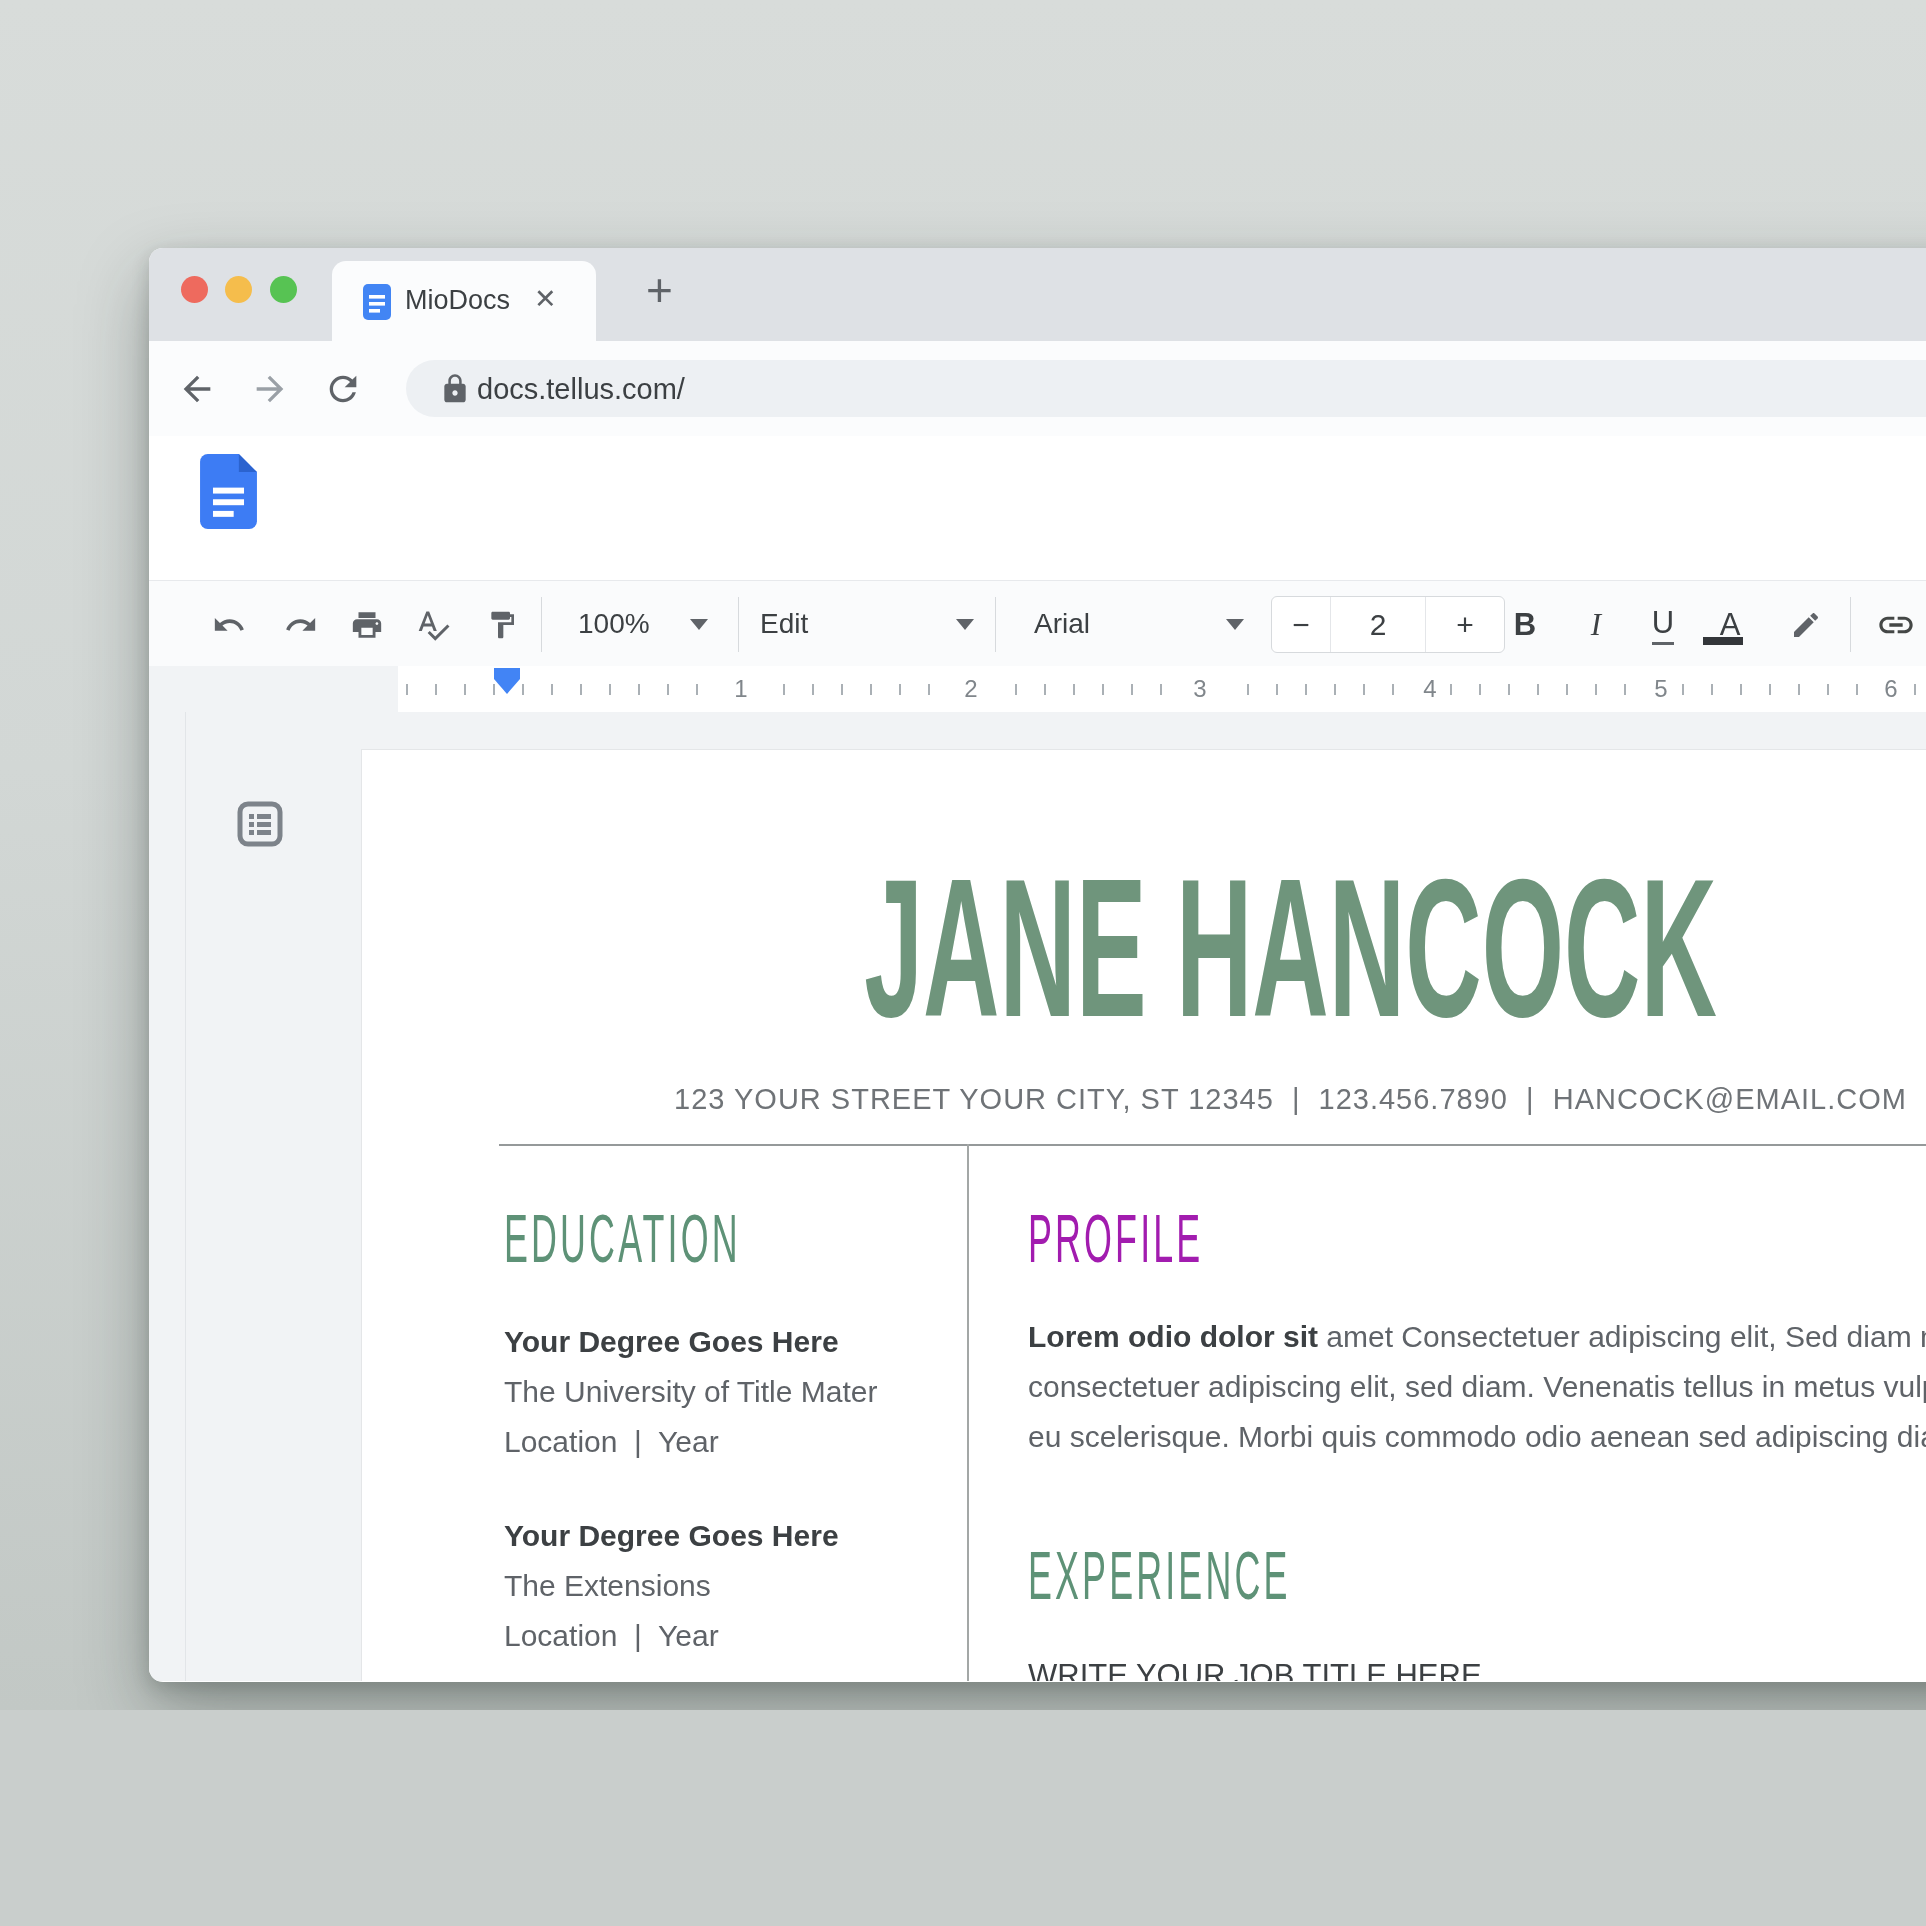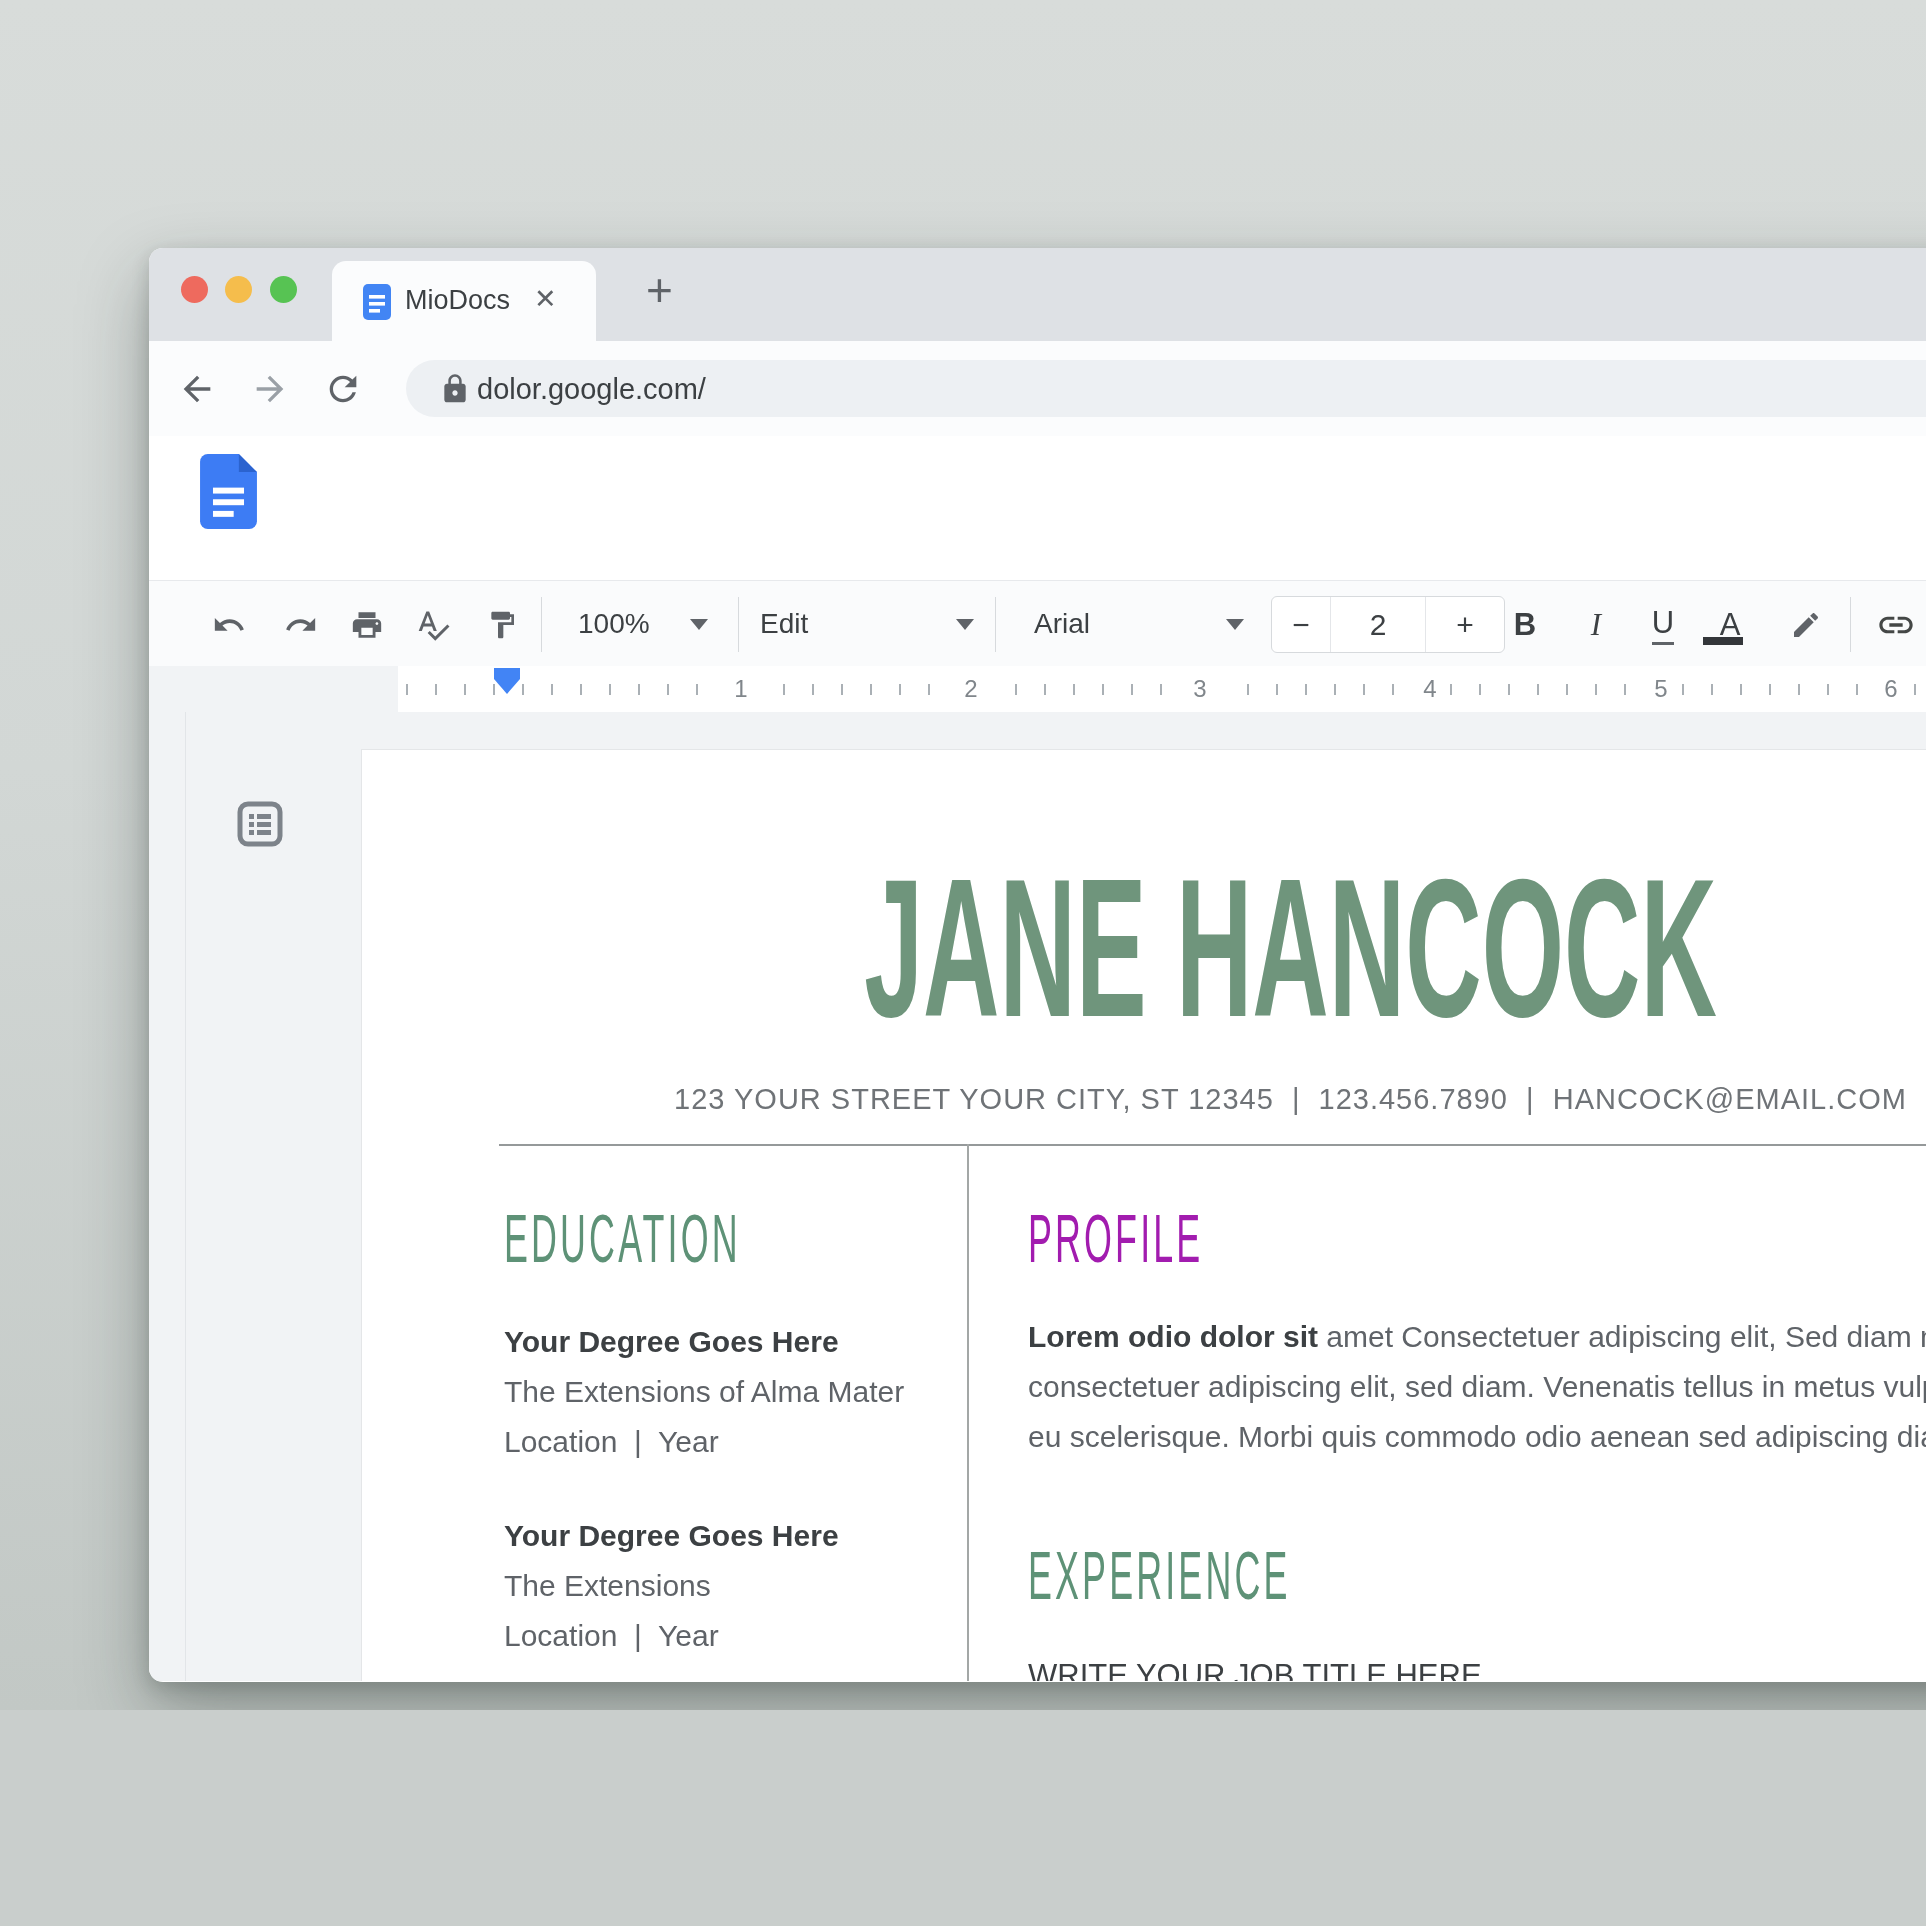--- a/index.html
+++ b/index.html
@@ -126,21 +126,21 @@
         <svg width="40" height="40" viewBox="0 0 24 24" fill="#5f6368">
             <path d="M17.65 6.35C16.2 4.9 14.21 4 12 4c-4.42 0-7.99 3.58-7.99 8s3.57 8 7.99 8c3.73 0 6.84-2.55 7.73-6h-2.08c-.82 2.33-3.04 4-5.65 4-3.31 0-6-2.69-6-6s2.69-6 6-6c1.66 0 3.14.69 4.22 1.78L13 11h7V4l-2.35 2.35z"></path>
           </svg>
       </div>
       <div class="pill">
         <div class="lock">
           <svg width="32" height="32" viewBox="0 0 24 24" fill="#5f6368">
               <path d="M18 8h-1V6c0-2.76-2.24-5-5-5S7 3.24 7 6v2H6c-1.1 0-2 .9-2 2v10c0 1.1.9 2 2 2h12c1.1 0 2-.9 2-2V10c0-1.1-.9-2-2-2zm-6 9c-1.1 0-2-.9-2-2s.9-2 2-2 2 .9 2 2-.9 2-2 2zm3.1-9H8.9V6c0-1.71 1.39-3.1 3.1-3.1 1.71 0 3.1 1.39 3.1 3.1v2z"></path>
             </svg>
         </div>
-        <div class="url">dolor.google.com/</div>
+        <div class="url">docs.tellus.com/</div>
       </div>
     </div>
 
     <div class="dheader">
       <div class="docicon">
         <svg width="57" height="75" viewBox="0 0 44 58">
             <path d="M6 0h24l14 14v38a6 6 0 0 1-6 6H6a6 6 0 0 1-6-6V6a6 6 0 0 1 6-6z" fill="#3d7cf4"></path>
             <path d="M30 0l14 14H30z" fill="#2b63cf"></path>
             <rect x="10" y="26" width="24" height="4.6" fill="#fff"></rect>
             <rect x="10" y="35" width="24" height="4.6" fill="#fff"></rect>
@@ -279,21 +279,21 @@
         </div>
         <div class="contact">123 YOUR STREET YOUR CITY, ST 12345  |  123.456.7890  |  HANCOCK@EMAIL.COM</div>
         <div class="hrule"></div>
         <div class="vrule"></div>
 
         <div class="shead" style="left:142px;top:454px;color:#5e9277;">
           <span>EDUCATION</span>
         </div>
         <div class="entry" style="top:567px;">
           <div class="deg">Your Degree Goes Here</div>
-          <div class="sch">The Extensions of Alma Mater</div>
+          <div class="sch">The University of Title Mater</div>
           <div class="meta">Location  |  Year</div>
         </div>
         <div class="entry" style="top:761px;">
           <div class="deg">Your Degree Goes Here</div>
           <div class="sch">The Extensions</div>
           <div class="meta">Location  |  Year</div>
         </div>
 
         <div class="shead" style="left:666px;top:454px;color:#a21caf;">
           <span>PROFILE</span>

